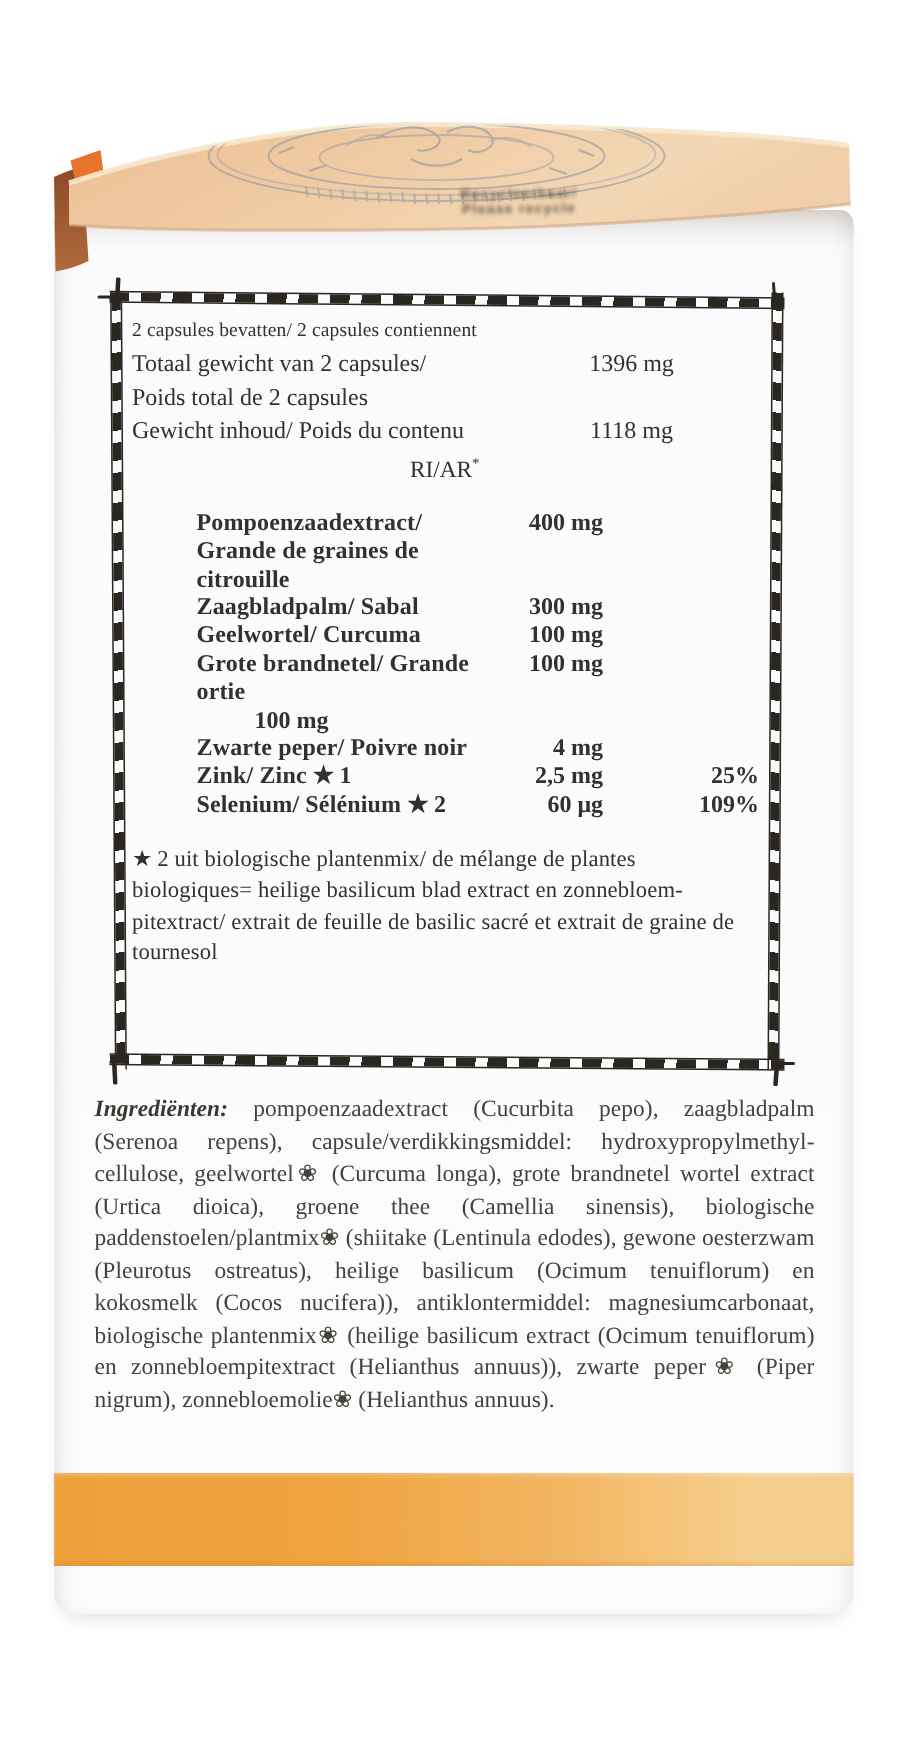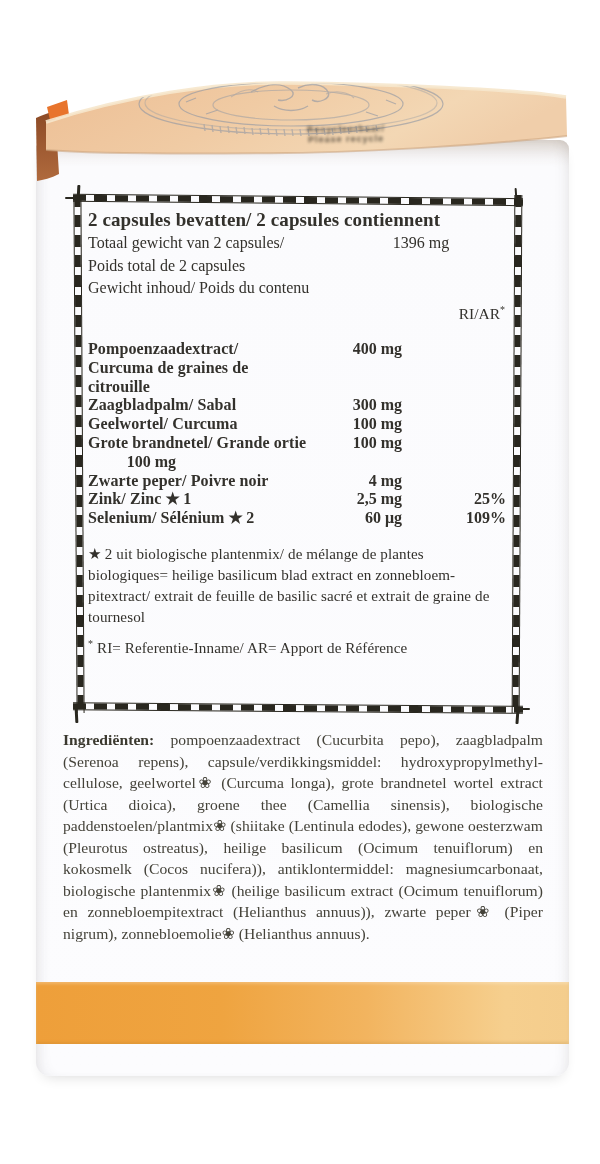--- a/index.html
+++ b/index.html
@@ -47,43 +47,43 @@
   .frr{right:0;transform:rotate(.3deg);}
   .tick{position:absolute;background:#29271f;border-radius:1px;}
   .t-tl{left:2px;top:-11px;width:2.6px;height:15px;transform:rotate(3deg);}
   .t-tr{right:4px;top:-8px;width:2.4px;height:12px;transform:rotate(-4deg);}
   .t-bl{left:0;bottom:-11px;width:2.6px;height:15px;transform:rotate(-3deg);}
   .t-br{right:2px;bottom:-12px;width:2.6px;height:16px;transform:rotate(4deg);}
   .t-tlh{left:-10px;top:1px;width:13px;height:2.4px;}
   .t-brh{right:-9px;bottom:2px;width:12px;height:2.4px;}
 
   .panel{position:absolute;inset:0;padding:13px 15px 10px 13px;color:#33312c;}
-  .pnl-header{font-weight:bold;font-size:19px;line-height:21px;margin-bottom:2px;letter-spacing:.1px;}
+  .pnl-header{font-weight:normal;font-size:13px;line-height:21px;margin-bottom:2px;letter-spacing:.1px;}
   .wrow{display:flex;font-size:16px;line-height:22.6px;}
   .wrow .lbl{flex:1;}
   .wrow .wamt{width:170px;text-align:center;}
-  .riar{font-size:15.5px;line-height:19px;text-align:right;padding-right:1px;}
+  .riar{font-size:15.5px;line-height:19px;text-align:center;padding-right:1px;}
   .riar sup{font-size:10px;}
   .rows{margin-top:17px;}
-  .nrow{display:flex;font-weight:bold;font-size:16px;line-height:18.8px;}
+  .nrow{display:flex;font-weight:bold;font-size:16px;line-height:18.8px;margin-left:43px;}
   .nrow .lbl{flex:1;letter-spacing:.1px;}
   .nrow .amt{width:88px;text-align:right;}
   .nrow .pct{width:76px;text-align:right;padding-left:28px;}
   .fnotes{margin-top:16px;font-size:15.1px;line-height:20.9px;letter-spacing:.1px;}
   .fn{margin:0 0 1px 0;}
   .fn3{margin-top:6px;}
   .fn3 sup{font-size:10px;}
 
   
   .ingredients{
     position:absolute;left:27px;top:589px;width:480px;
     font-size:15.6px;line-height:21.5px;color:#444239;
     text-align:justify;letter-spacing:.05px;
   }
-  .ingredients b{color:#3b392f;}
+  .ingredients b{color:#3b392f;font-style:italic;}
 
   
   .stripe{
     position:absolute;left:0;top:842px;width:533px;height:62px;
     background:linear-gradient(90deg,#ee9f3a 0%,#efa440 35%,#f2b45f 62%,#f6cf8e 88%,#f4cd8d 100%);
     box-shadow:inset 0 2px 3px rgba(255,255,255,.25), inset 0 -2px 3px rgba(160,110,30,.18);
   }
   .below-stripe{position:absolute;left:0;top:904px;width:533px;height:32px;}
 </style>
 </head>
@@ -159,33 +159,34 @@
 
         <div class="wrow">
           <span class="lbl">Totaal gewicht van 2 capsules/</span>
           <span class="wamt">1396 mg</span>
         </div>
         <div class="wrow">
           <span class="lbl">Poids total de 2 capsules</span>
         </div>
         <div class="wrow">
           <span class="lbl">Gewicht inhoud/ Poids du contenu</span>
+          <span class="wamt">1118 mg</span>
         </div>
         <div class="riar"><span>RI/AR</span><sup>*</sup></div>
 
         <div class="rows">
 
             <div class="nrow">
               <span class="lbl">Pompoenzaadextract/</span>
               <span class="amt">400 mg</span>
               <span class="pct"></span>
             </div>
 
             <div class="nrow">
-              <span class="lbl">Curcuma de graines de citrouille</span>
+              <span class="lbl">Grande de graines de citrouille</span>
               <span class="amt"></span>
               <span class="pct"></span>
             </div>
 
             <div class="nrow">
               <span class="lbl">Zaagbladpalm/ Sabal</span>
               <span class="amt">300 mg</span>
               <span class="pct"></span>
             </div>
 
@@ -220,21 +221,20 @@
 
             <div class="nrow">
               <span class="lbl">Selenium/ Sélénium ★ 2</span>
               <span class="amt">60 μg</span>
               <span class="pct">109%</span>
             </div>
           </div>
 
         <div class="fnotes">
           <p class="fn">★ 2 uit biologische plantenmix/ de mélange de plantes biologiques= heilige basilicum blad extract en zonnebloem­pitextract/ extrait de feuille de basilic sacré et extrait de graine de tournesol</p>
-          <p class="fn fn3"><sup>*</sup><span> RI= Referentie-Inname/ AR= Apport de Référence</span></p>
         </div>
       </div>
     </div>
 
     <div class="ingredients">
       <b>Ingrediënten:</b><span> pompoenzaadextract (Cucurbita pepo), zaagbladpalm (Serenoa repens), capsule/verdikkingsmiddel: hydroxypropylmethyl­cellulose, geelwortel❀ (Curcuma longa), grote brandnetel wortel extract (Urtica dioica), groene thee (Camellia sinensis), biologische paddenstoelen/plantmix❀ (shiitake (Lentinula edodes), gewone oesterzwam (Pleurotus ostreatus), heilige basilicum (Ocimum tenuiflorum) en kokosmelk (Cocos nucifera)), antiklontermiddel: magnesiumcarbonaat, biologische plantenmix❀ (heilige basilicum extract (Ocimum tenuiflorum) en zonnebloempitextract (Helianthus annuus)), zwarte peper❀ (Piper nigrum), zonnebloemolie❀ (Helian­thus annuus).</span>
     </div>
 
     <div class="stripe"></div>
     <div class="below-stripe"></div>

